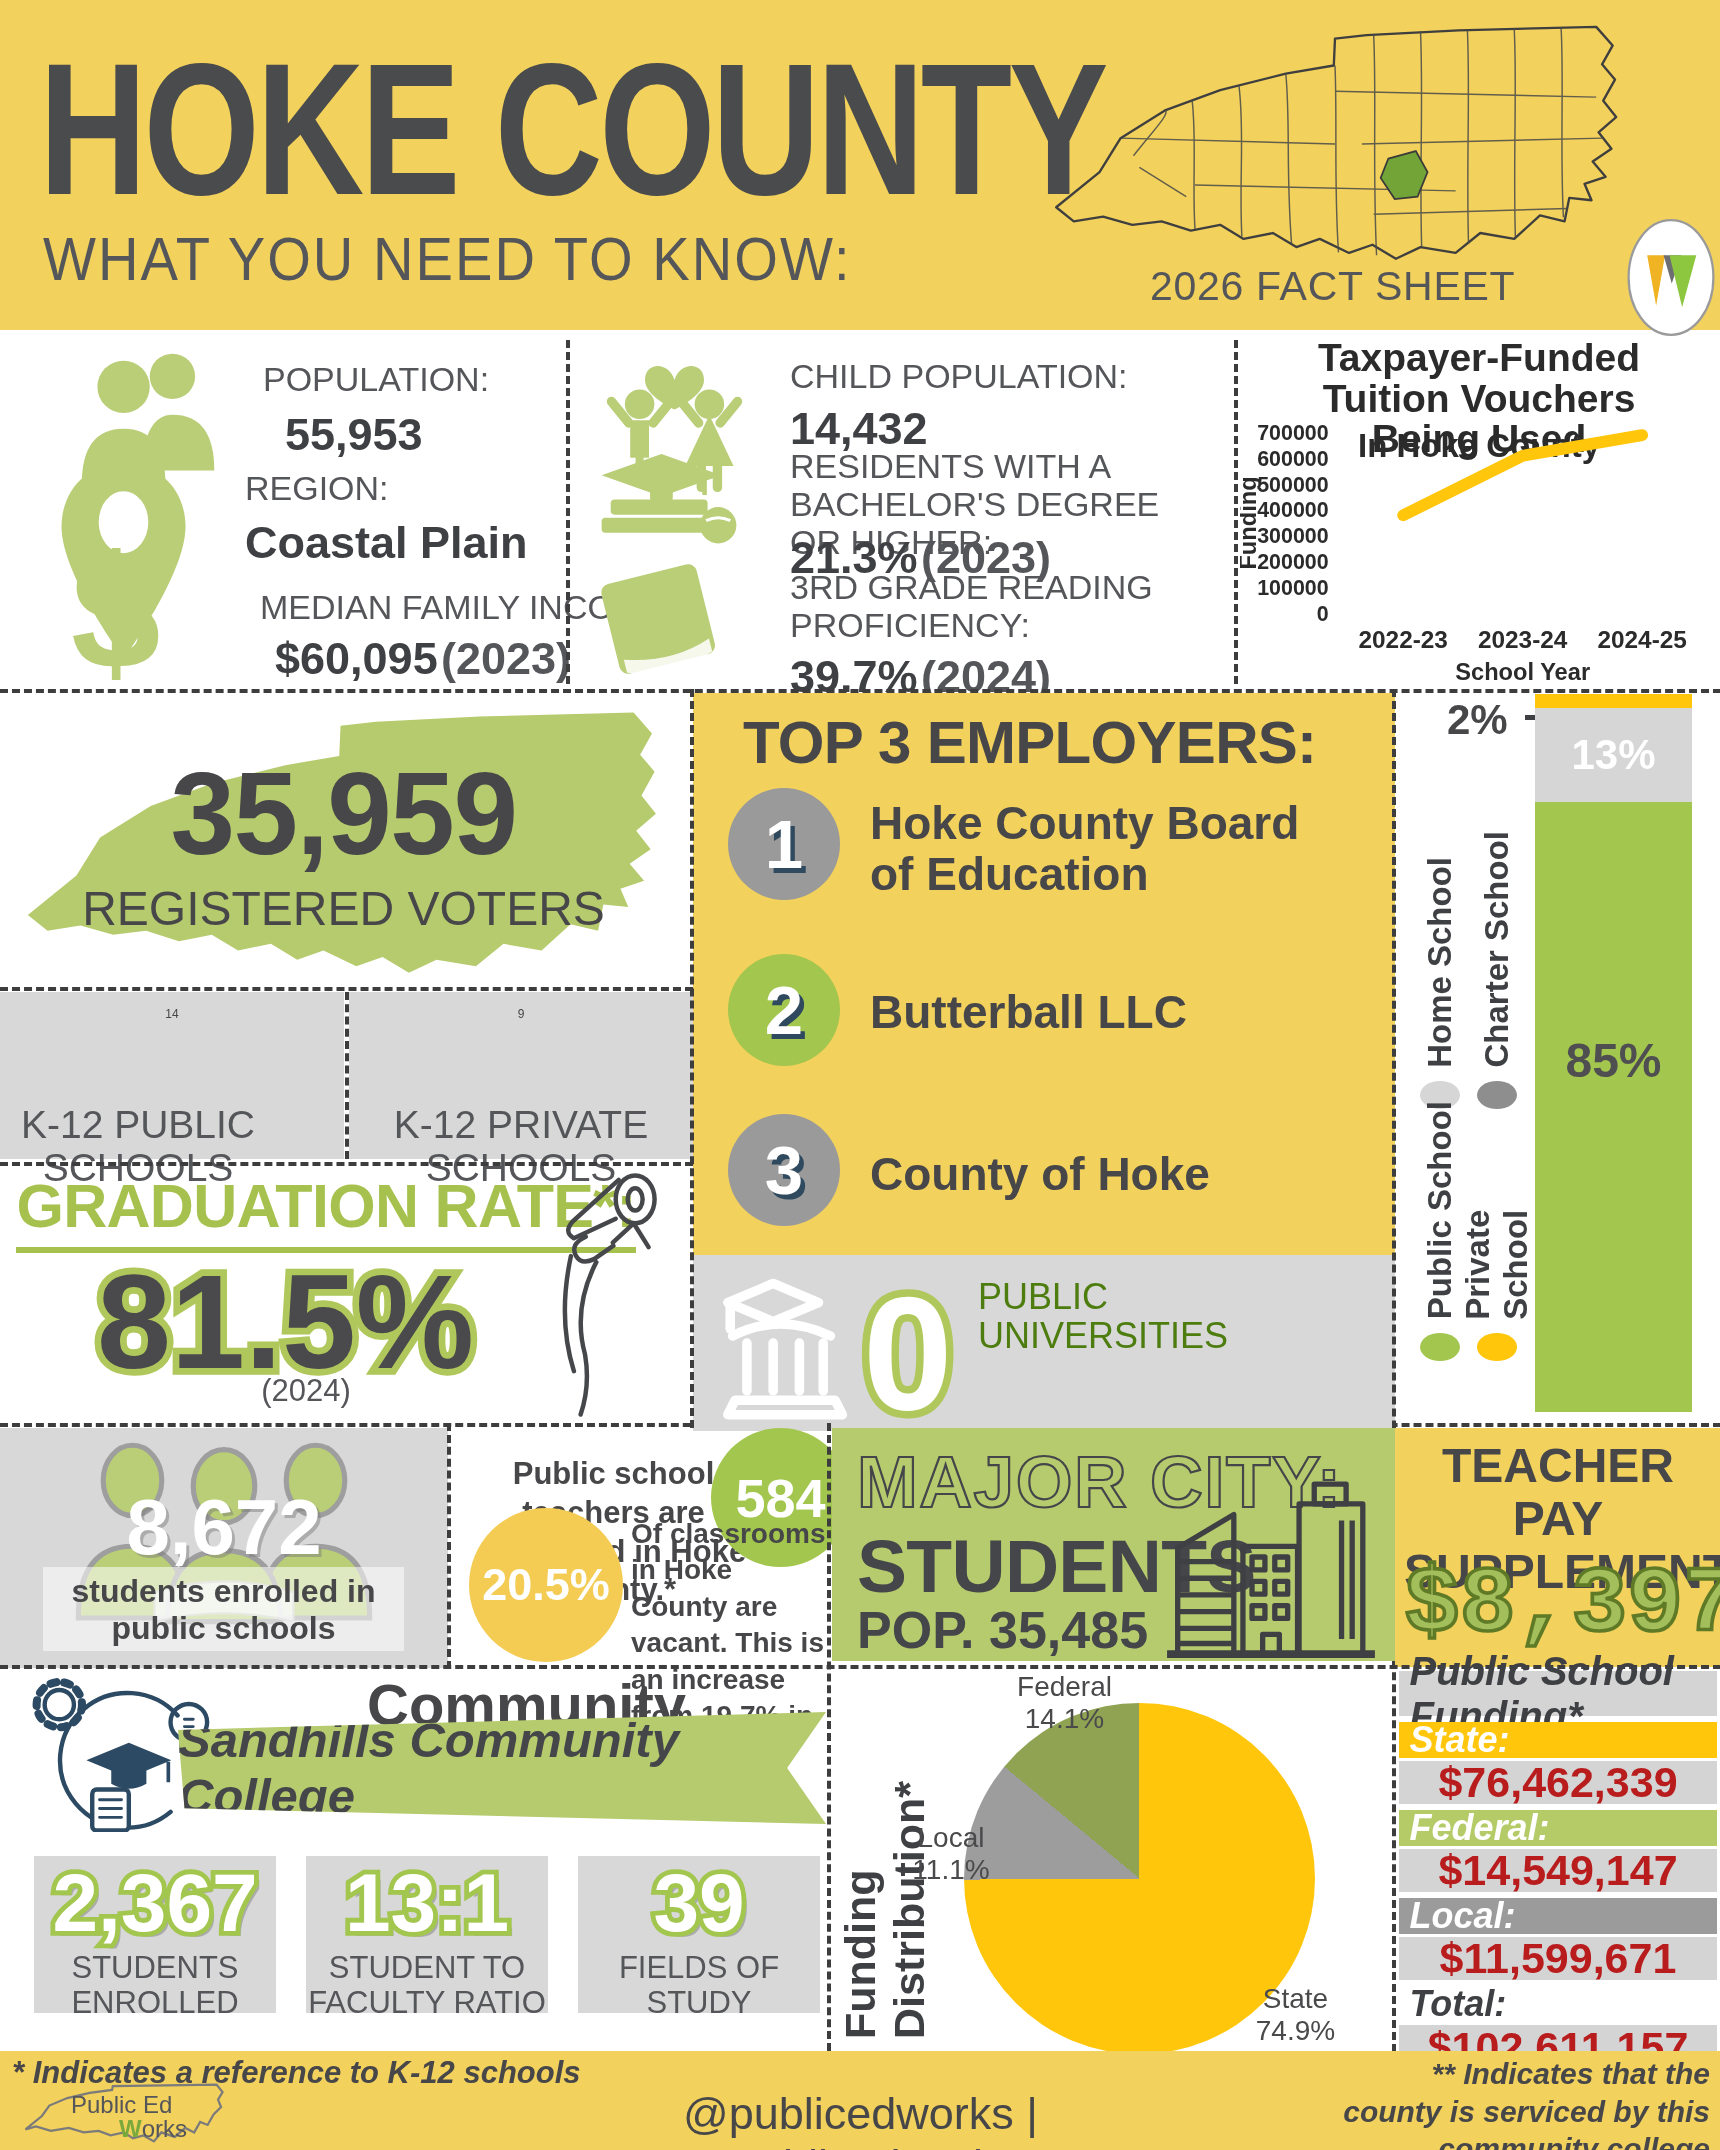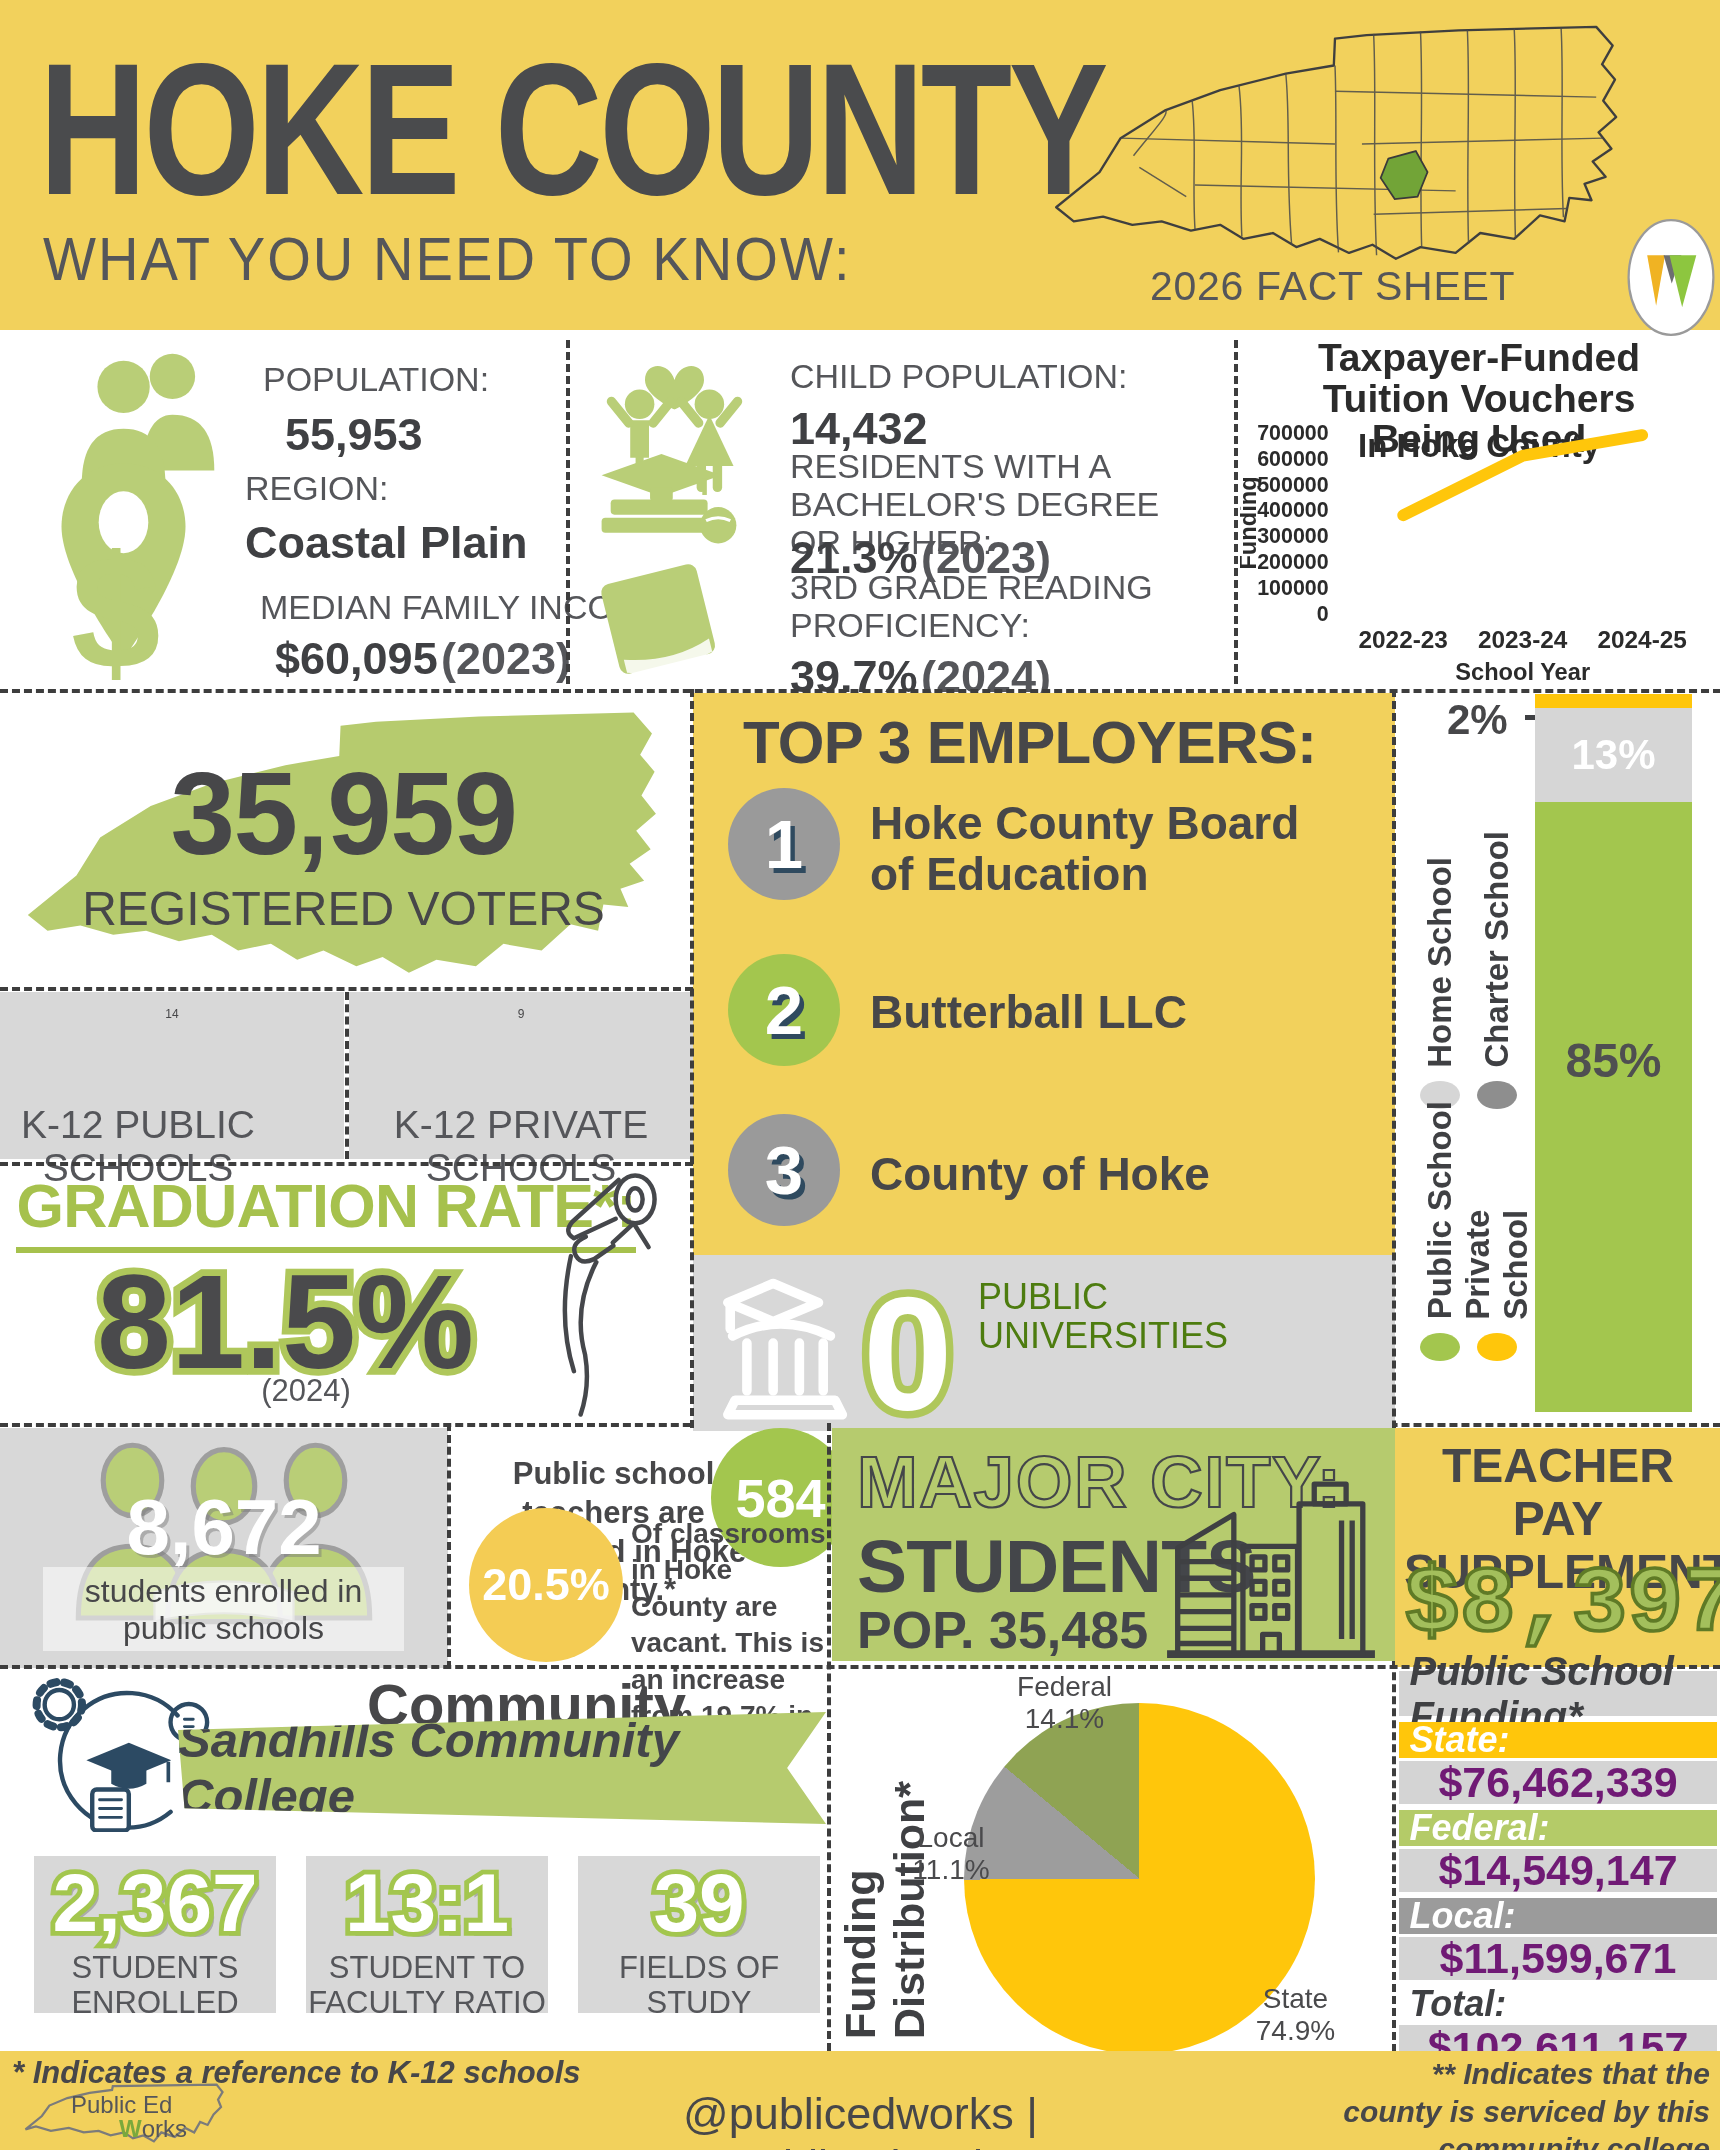--- a/index.html
+++ b/index.html
@@ -64,21 +64,21 @@
   .seg-label.dark{color:#4F4F51;font-size:48px;}
   #two-pct{left:1447px;top:696px;font-size:42px;font-weight:700;color:#474749;}
   .legend-item{position:absolute;display:flex;flex-direction:column;align-items:center;justify-content:flex-end;width:51px;gap:13.4px;}
   .vtext{writing-mode:vertical-rl;transform:rotate(180deg);font-size:33px;font-weight:600;color:#3F4043;}
   .ldot{width:40px;height:28px;border-radius:50%;}
   
   #students-box{left:0;top:1428px;width:448px;height:240px;background:#D8D8D8;}
   #students-num{left:45px;top:1482px;width:358px;text-align:center;font-size:78px;font-weight:800;color:#ffffff;
                 text-shadow:3px 3px 0 rgba(120,120,120,.45);}
   #students-band{left:43px;top:1567px;width:361px;height:84px;background:rgba(255,255,255,.55);}
-  #students-cap{left:43px;top:1573px;width:361px;text-align:center;font-size:32px;font-weight:400;color:#474749;line-height:1.15;}
+  #students-cap{left:43px;top:1573px;width:361px;text-align:center;font-size:32px;font-weight:700;color:#474749;line-height:1.15;}
   #teacher-text{left:464px;top:1455px;width:299px;text-align:center;font-size:31px;font-weight:700;color:#474749;line-height:1.25;}
   .badge-circle{position:absolute;border-radius:50%;display:flex;align-items:center;justify-content:center;
                 color:#ffffff;font-weight:700;}
   #badge-584{left:711px;top:1428px;width:139px;height:139px;background:#A3C64E;font-size:54px;}
   #badge-205{left:469px;top:1508px;width:154px;height:154px;background:#F4CC54;font-size:45px;}
   #vacancy-text{left:631px;top:1516px;width:203px;font-size:28px;font-weight:700;color:#474749;line-height:1.3;}
   
   #major-city{left:832px;top:1428px;width:563px;height:233px;background:#B6CB6E;}
   #mc-heading{left:857px;top:1440px;font-size:73px;font-weight:700;color:transparent;
               -webkit-text-stroke:2.2px #44464A;letter-spacing:1.5px;}
@@ -101,21 +101,21 @@
   .cc-num .front{color:#ffffff;}
   .cc-label{position:absolute;top:1951px;width:242px;text-align:center;font-size:31px;color:#55565A;line-height:1.12;}
   
   #fd-label{left:836px;top:1710px;height:329px;display:flex;align-items:center;}
   #fd-label span{writing-mode:vertical-rl;transform:rotate(180deg);font-size:43px;font-weight:700;color:#3F4043;}
   #pie{left:964px;top:1703px;width:351px;height:351px;border-radius:50%;}
   .pie-lbl{position:absolute;font-size:28px;color:#4A4A4C;text-align:center;line-height:1.15;}
   
   .fund-band{position:absolute;left:1399px;width:318px;display:flex;align-items:center;}
   .fund-label{font-size:36px;font-weight:700;font-style:italic;padding-left:10.5px;}
-  .fund-value{width:100%;text-align:center;font-size:43px;font-weight:700;color:#701a75;}
+  .fund-value{width:100%;text-align:center;font-size:43px;font-weight:700;color:#b91c1c;}
   
   #footer{left:0;top:2051px;width:1721px;height:99px;background:#F2D15C;}
   #note-k12{left:12px;top:2055px;font-size:31px;font-style:italic;font-weight:600;color:#474749;}
   #social{left:487px;top:2088px;width:747px;text-align:center;font-size:45px;color:#474749;}
   #note-cc{left:1337px;top:2055px;width:373px;text-align:right;font-size:30px;font-style:italic;font-weight:600;color:#474749;line-height:1.25;}
   #pew-logo{left:21px;top:2083px;width:209px;height:66px;}
   #pew-text1{left:71px;top:2091px;font-size:24px;color:#55565A;}
   #pew-text2{left:119px;top:2115px;font-size:24px;color:#55565A;}
   #pew-text2 .w{color:#7AA93C;font-weight:700;}
 </style>

